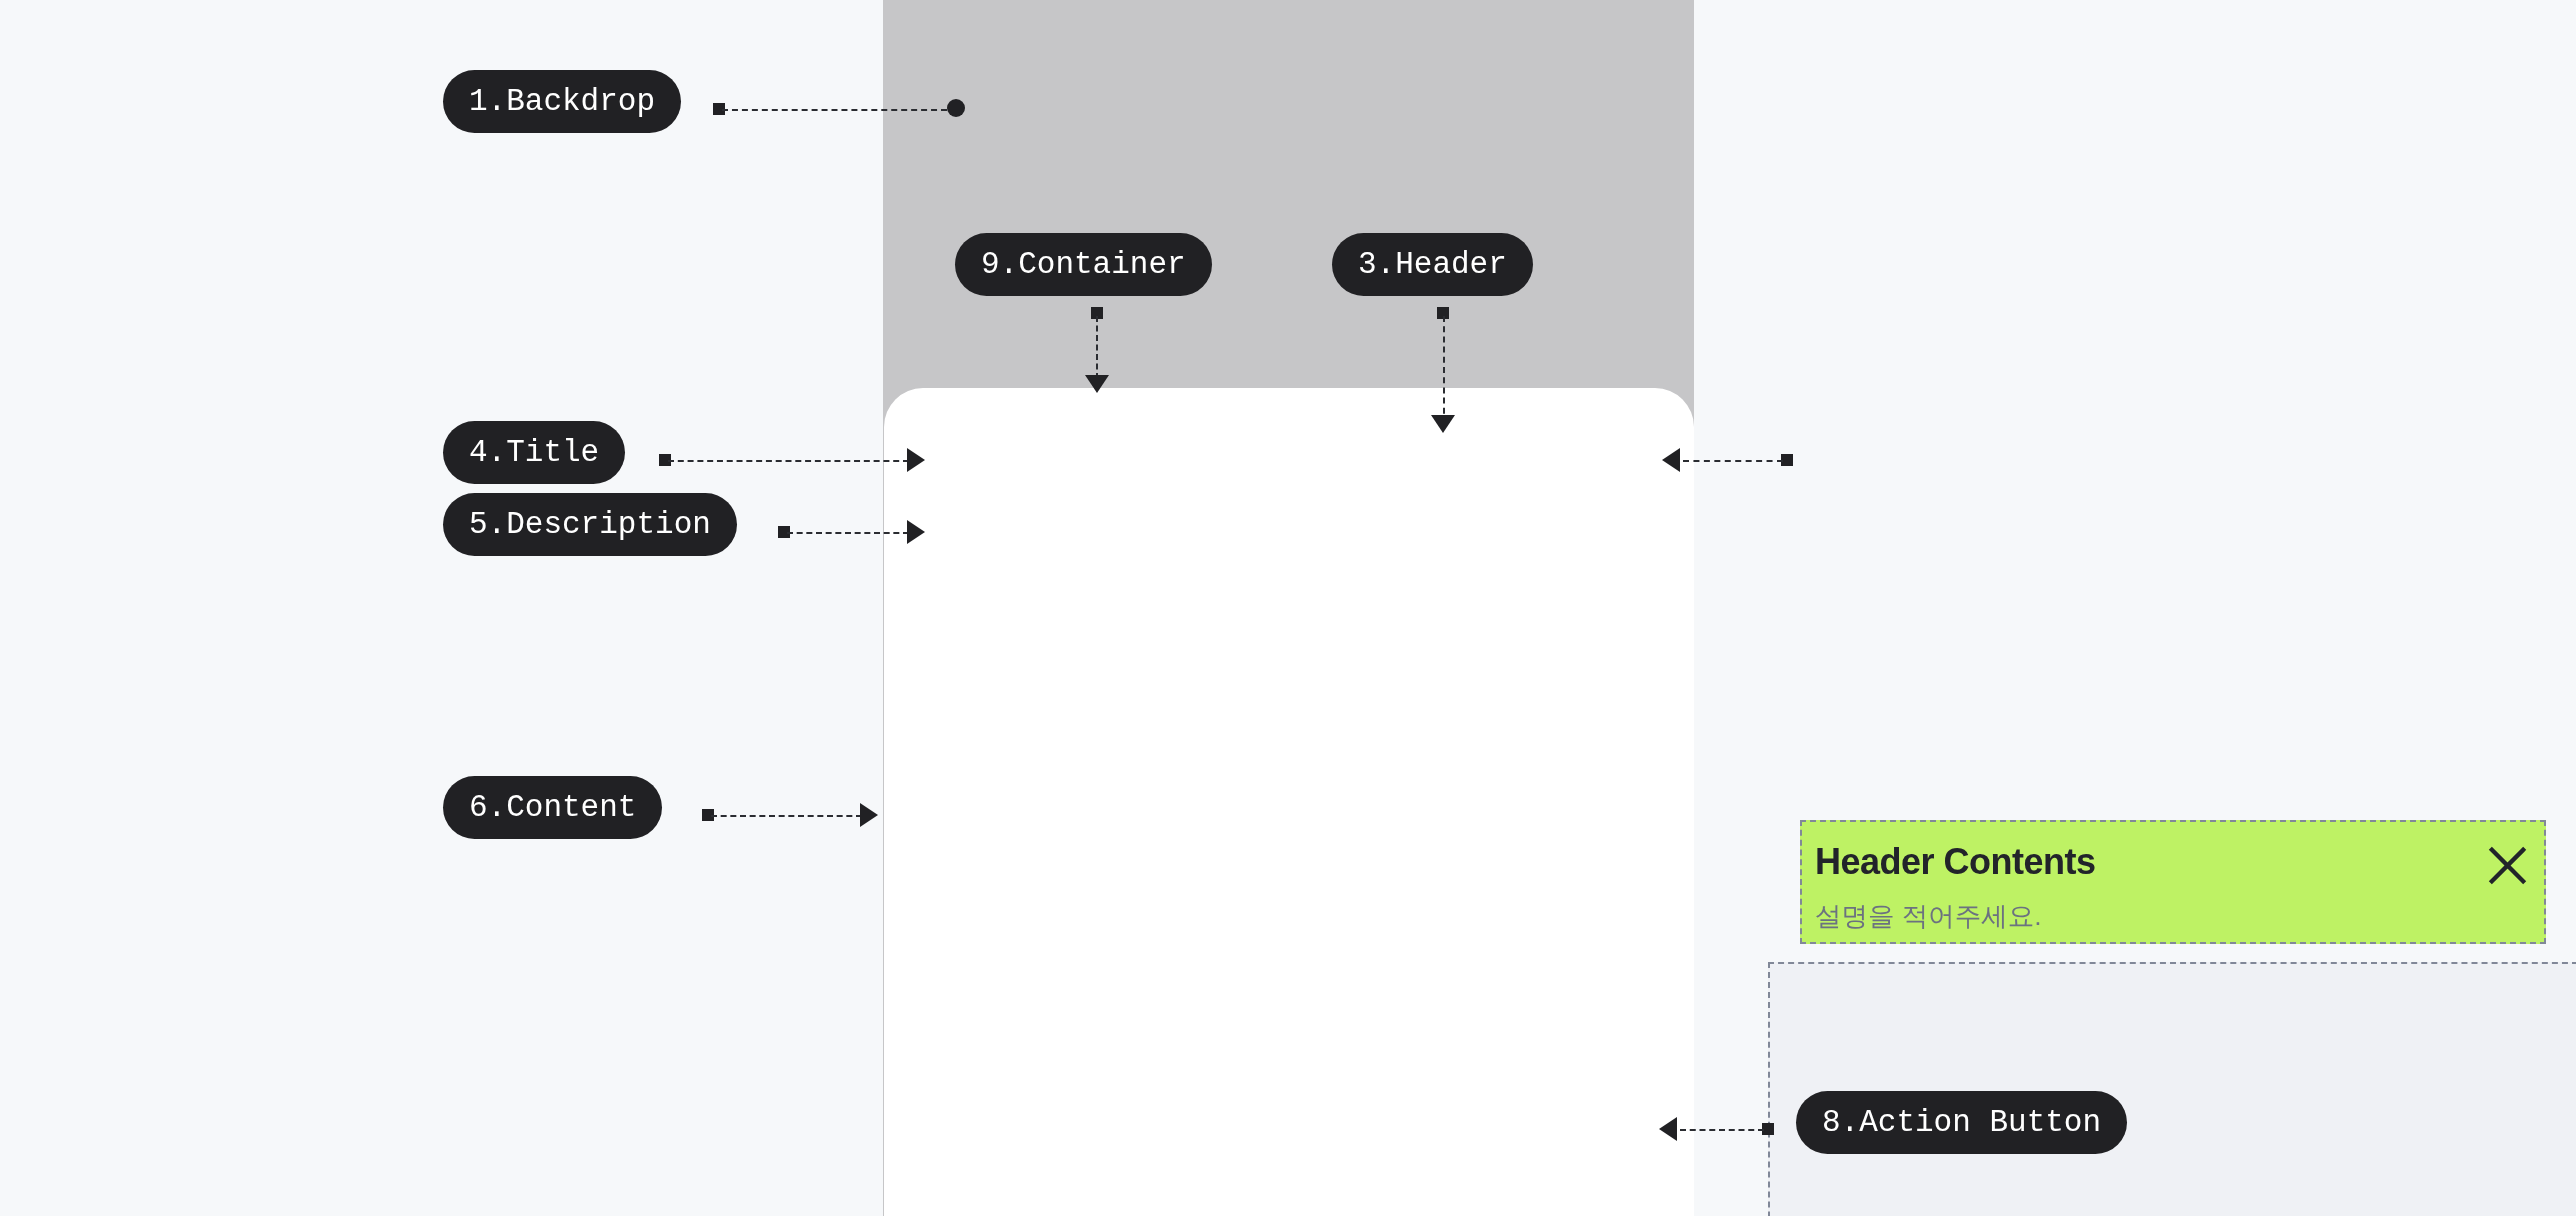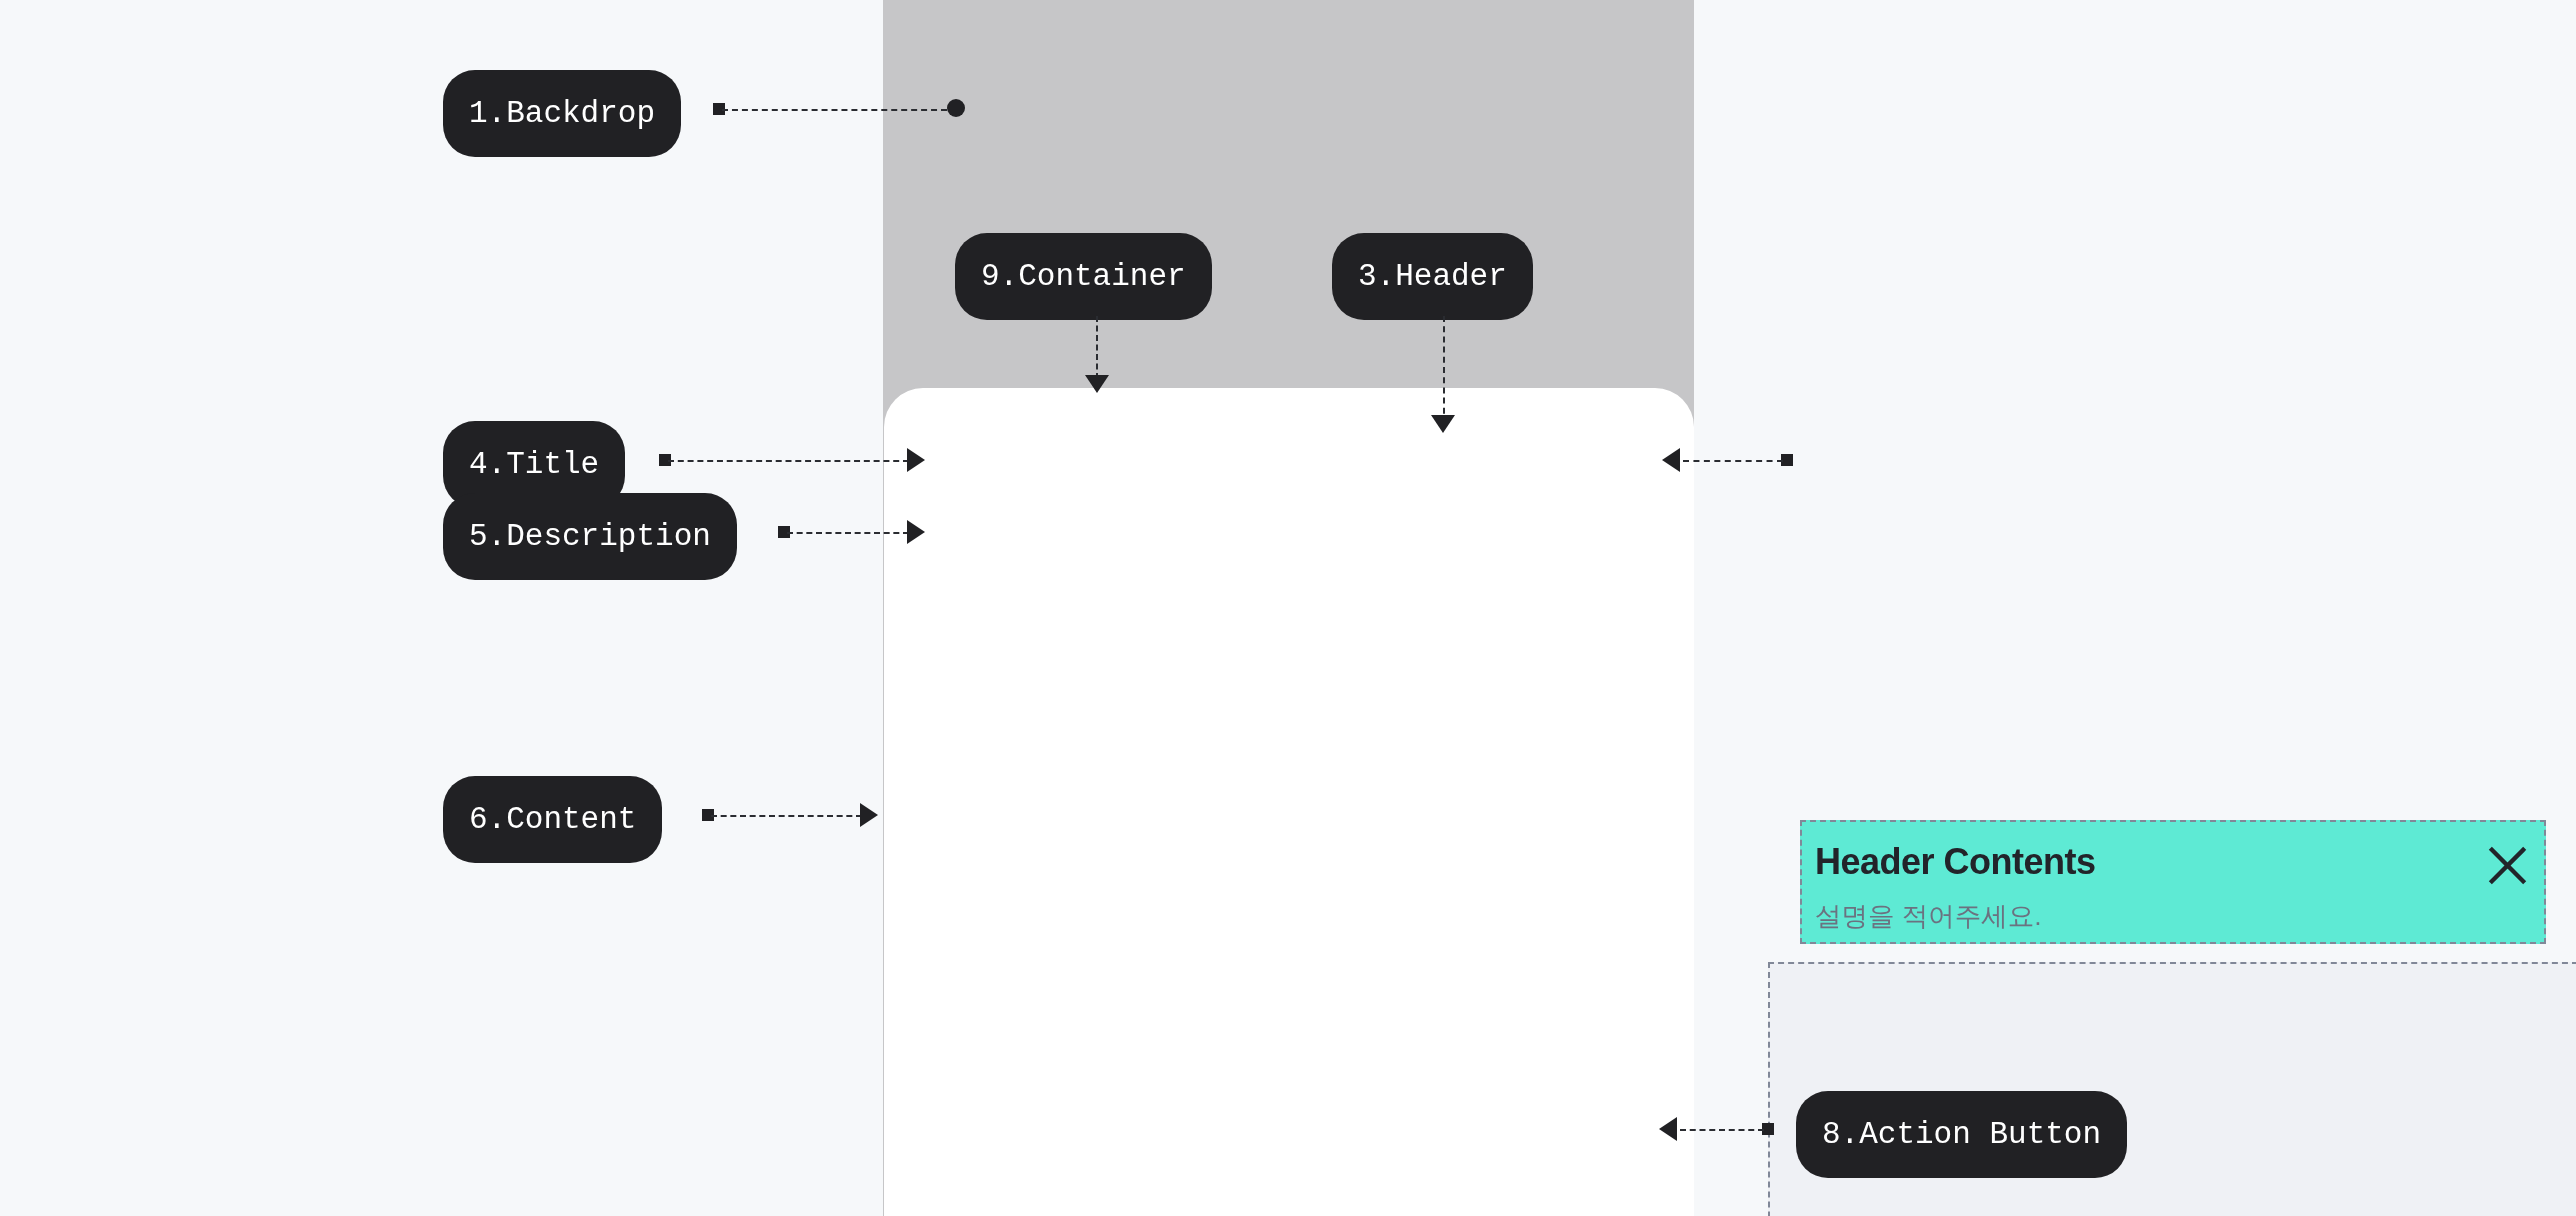--- a/index.html
+++ b/index.html
@@ -17,21 +17,21 @@
     position:absolute;left:883px;top:0;width:811px;height:1217px;
     background:#c6c6c8;
   }
   .sheet{
     position:absolute;left:884px;top:388px;width:810px;height:829px;
     background:#ffffff;
     border-top-left-radius:39px;border-top-right-radius:39px;
   }
   .header-box{
     position:absolute;left:916px;top:432px;width:746px;height:124px;
-    background:#5eead4;
+    background:#bef264;
     border:2.2px dashed #818898;
     box-sizing:border-box;
   }
   .header-title{
     position:absolute;left:13px;top:19.4px;
     font-size:36px;font-weight:bold;color:#22242a;
     letter-spacing:-0.5px;white-space:nowrap;
   }
   .header-desc{
     position:absolute;left:13px;top:76px;
@@ -49,21 +49,21 @@
     border:2.2px dashed #818898;
     box-sizing:border-box;
   }
 
   
   .pill{
     position:absolute;
     background:#212124;color:#ffffff;
     font-family:"Liberation Mono", monospace;
     font-size:31px;line-height:1;
-    padding:28px 26px;
+    padding:16px 26px;
     border-radius:32px;
     white-space:nowrap;
     box-sizing:border-box;
   }
 
   
   .hline{
     position:absolute;height:0;
     border-top:2.7px dashed #2a2c31;
   }

